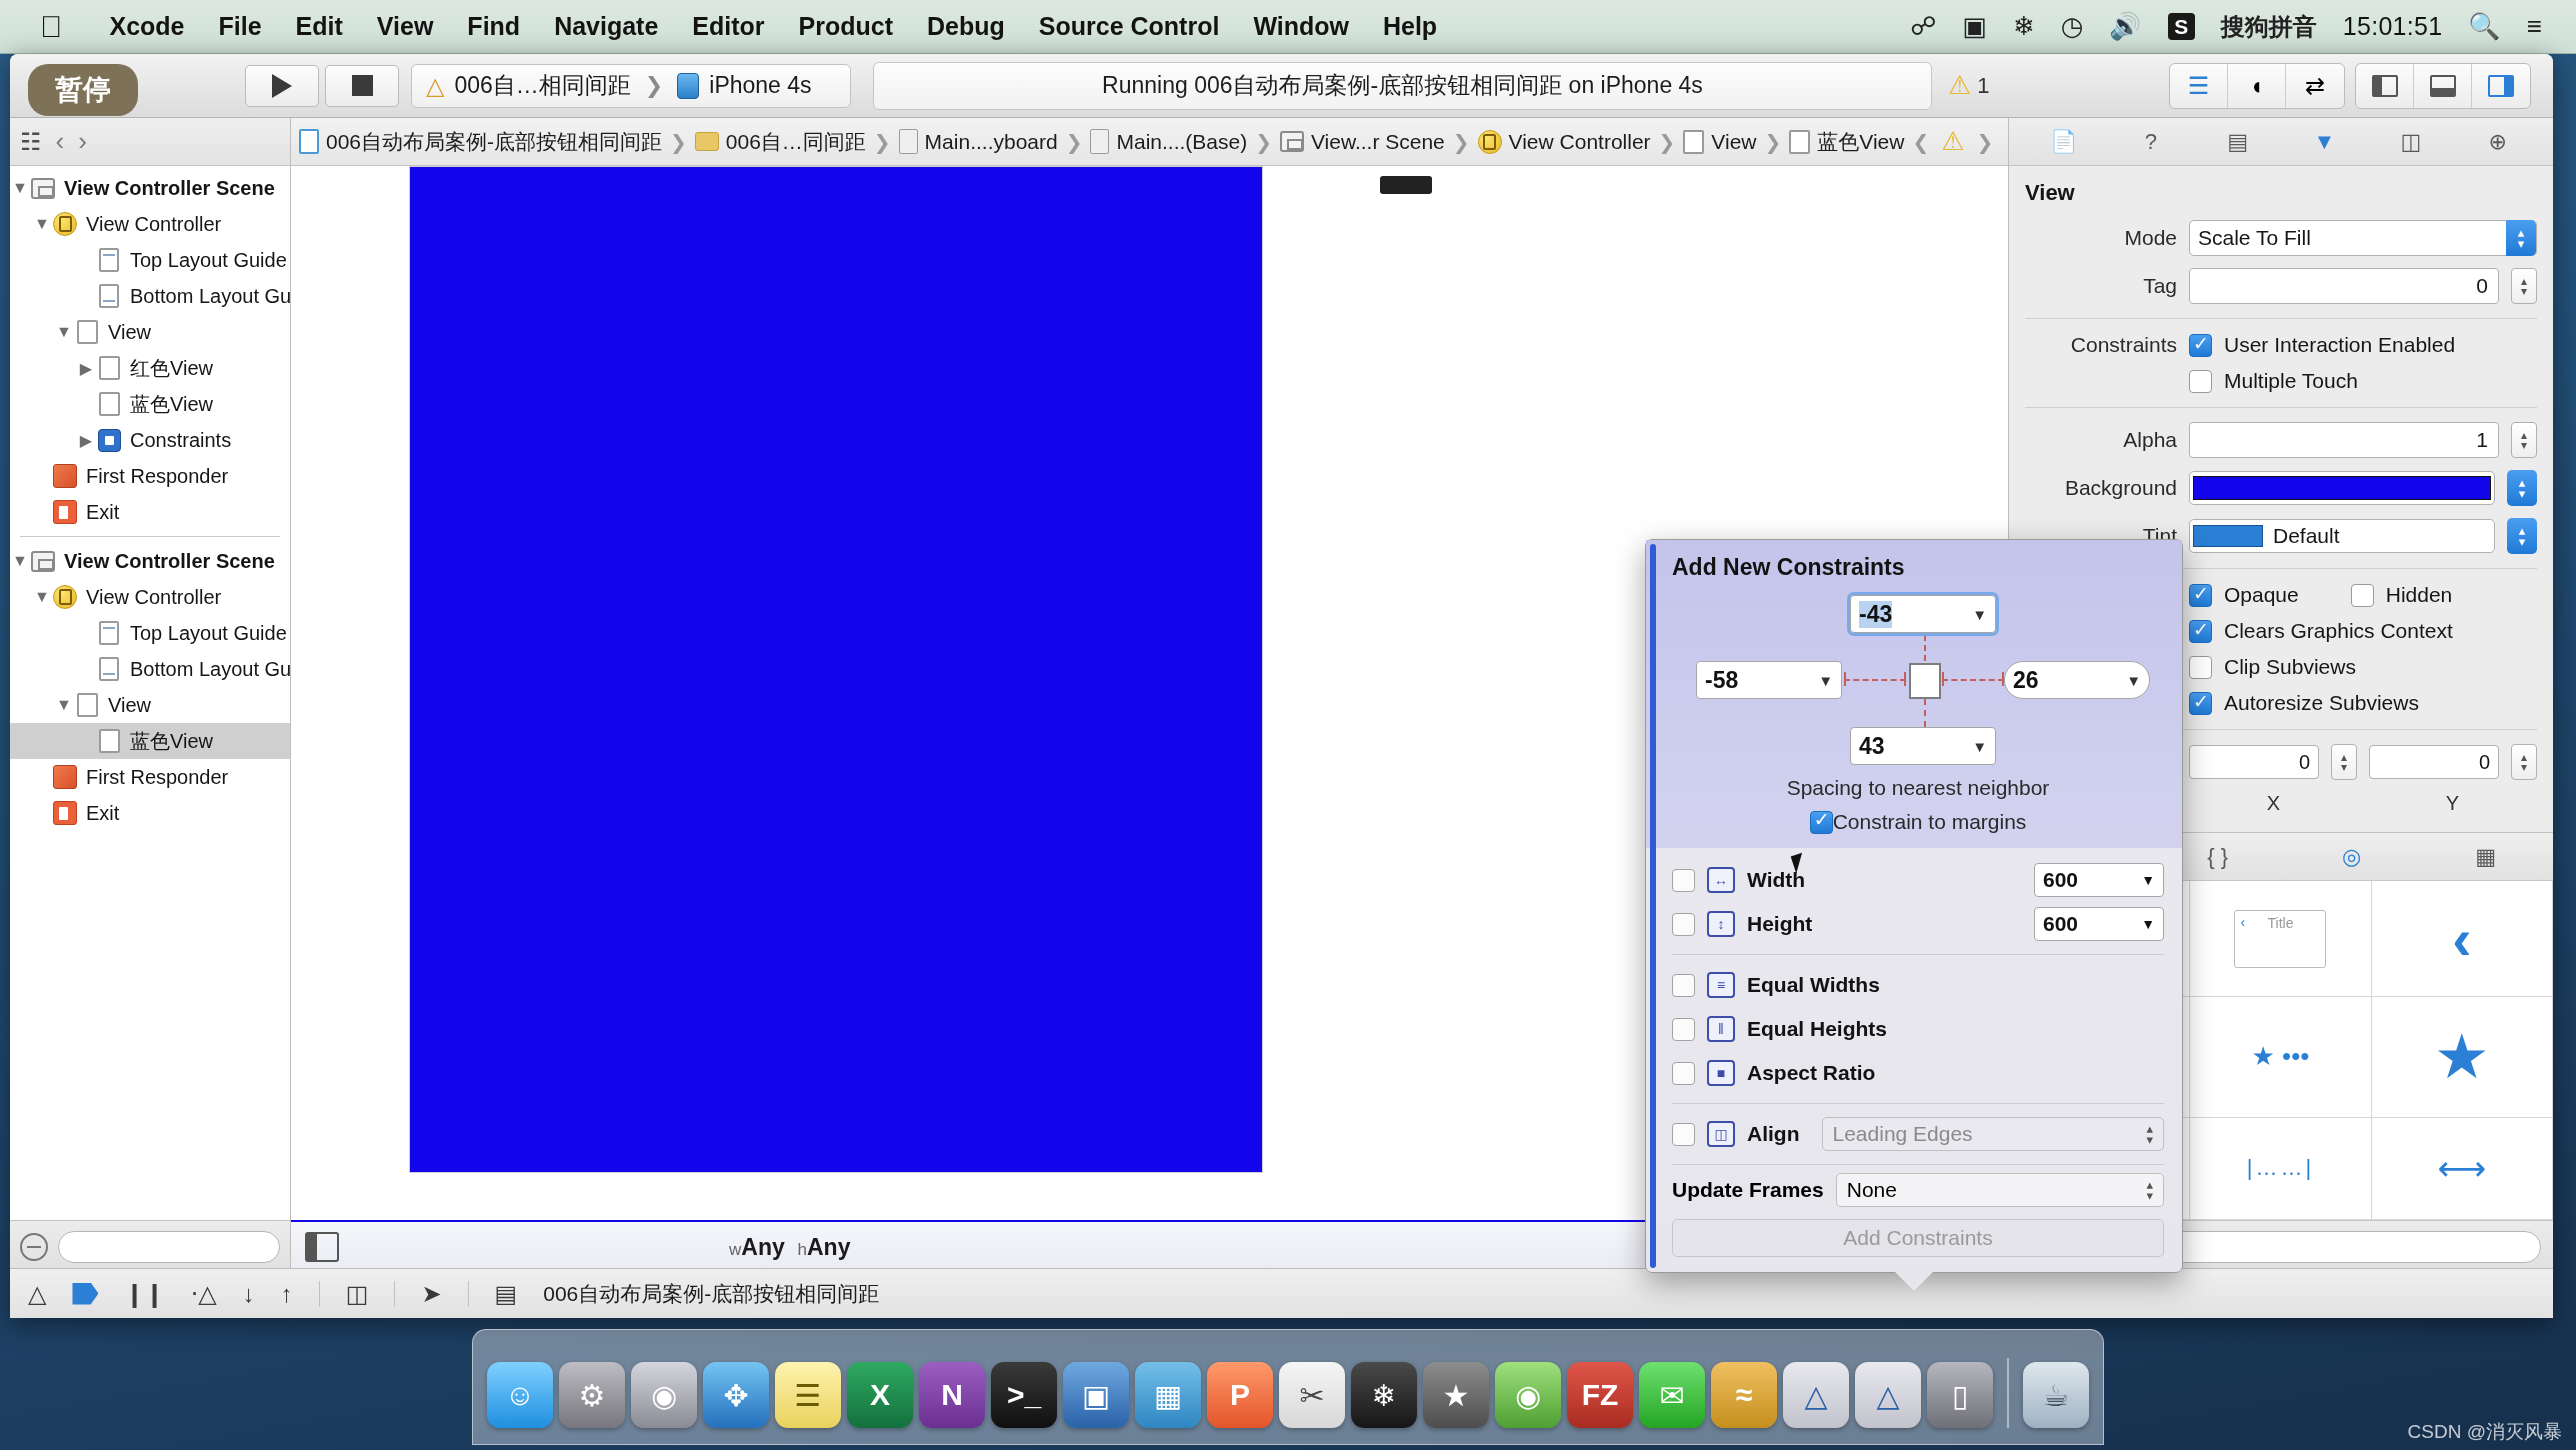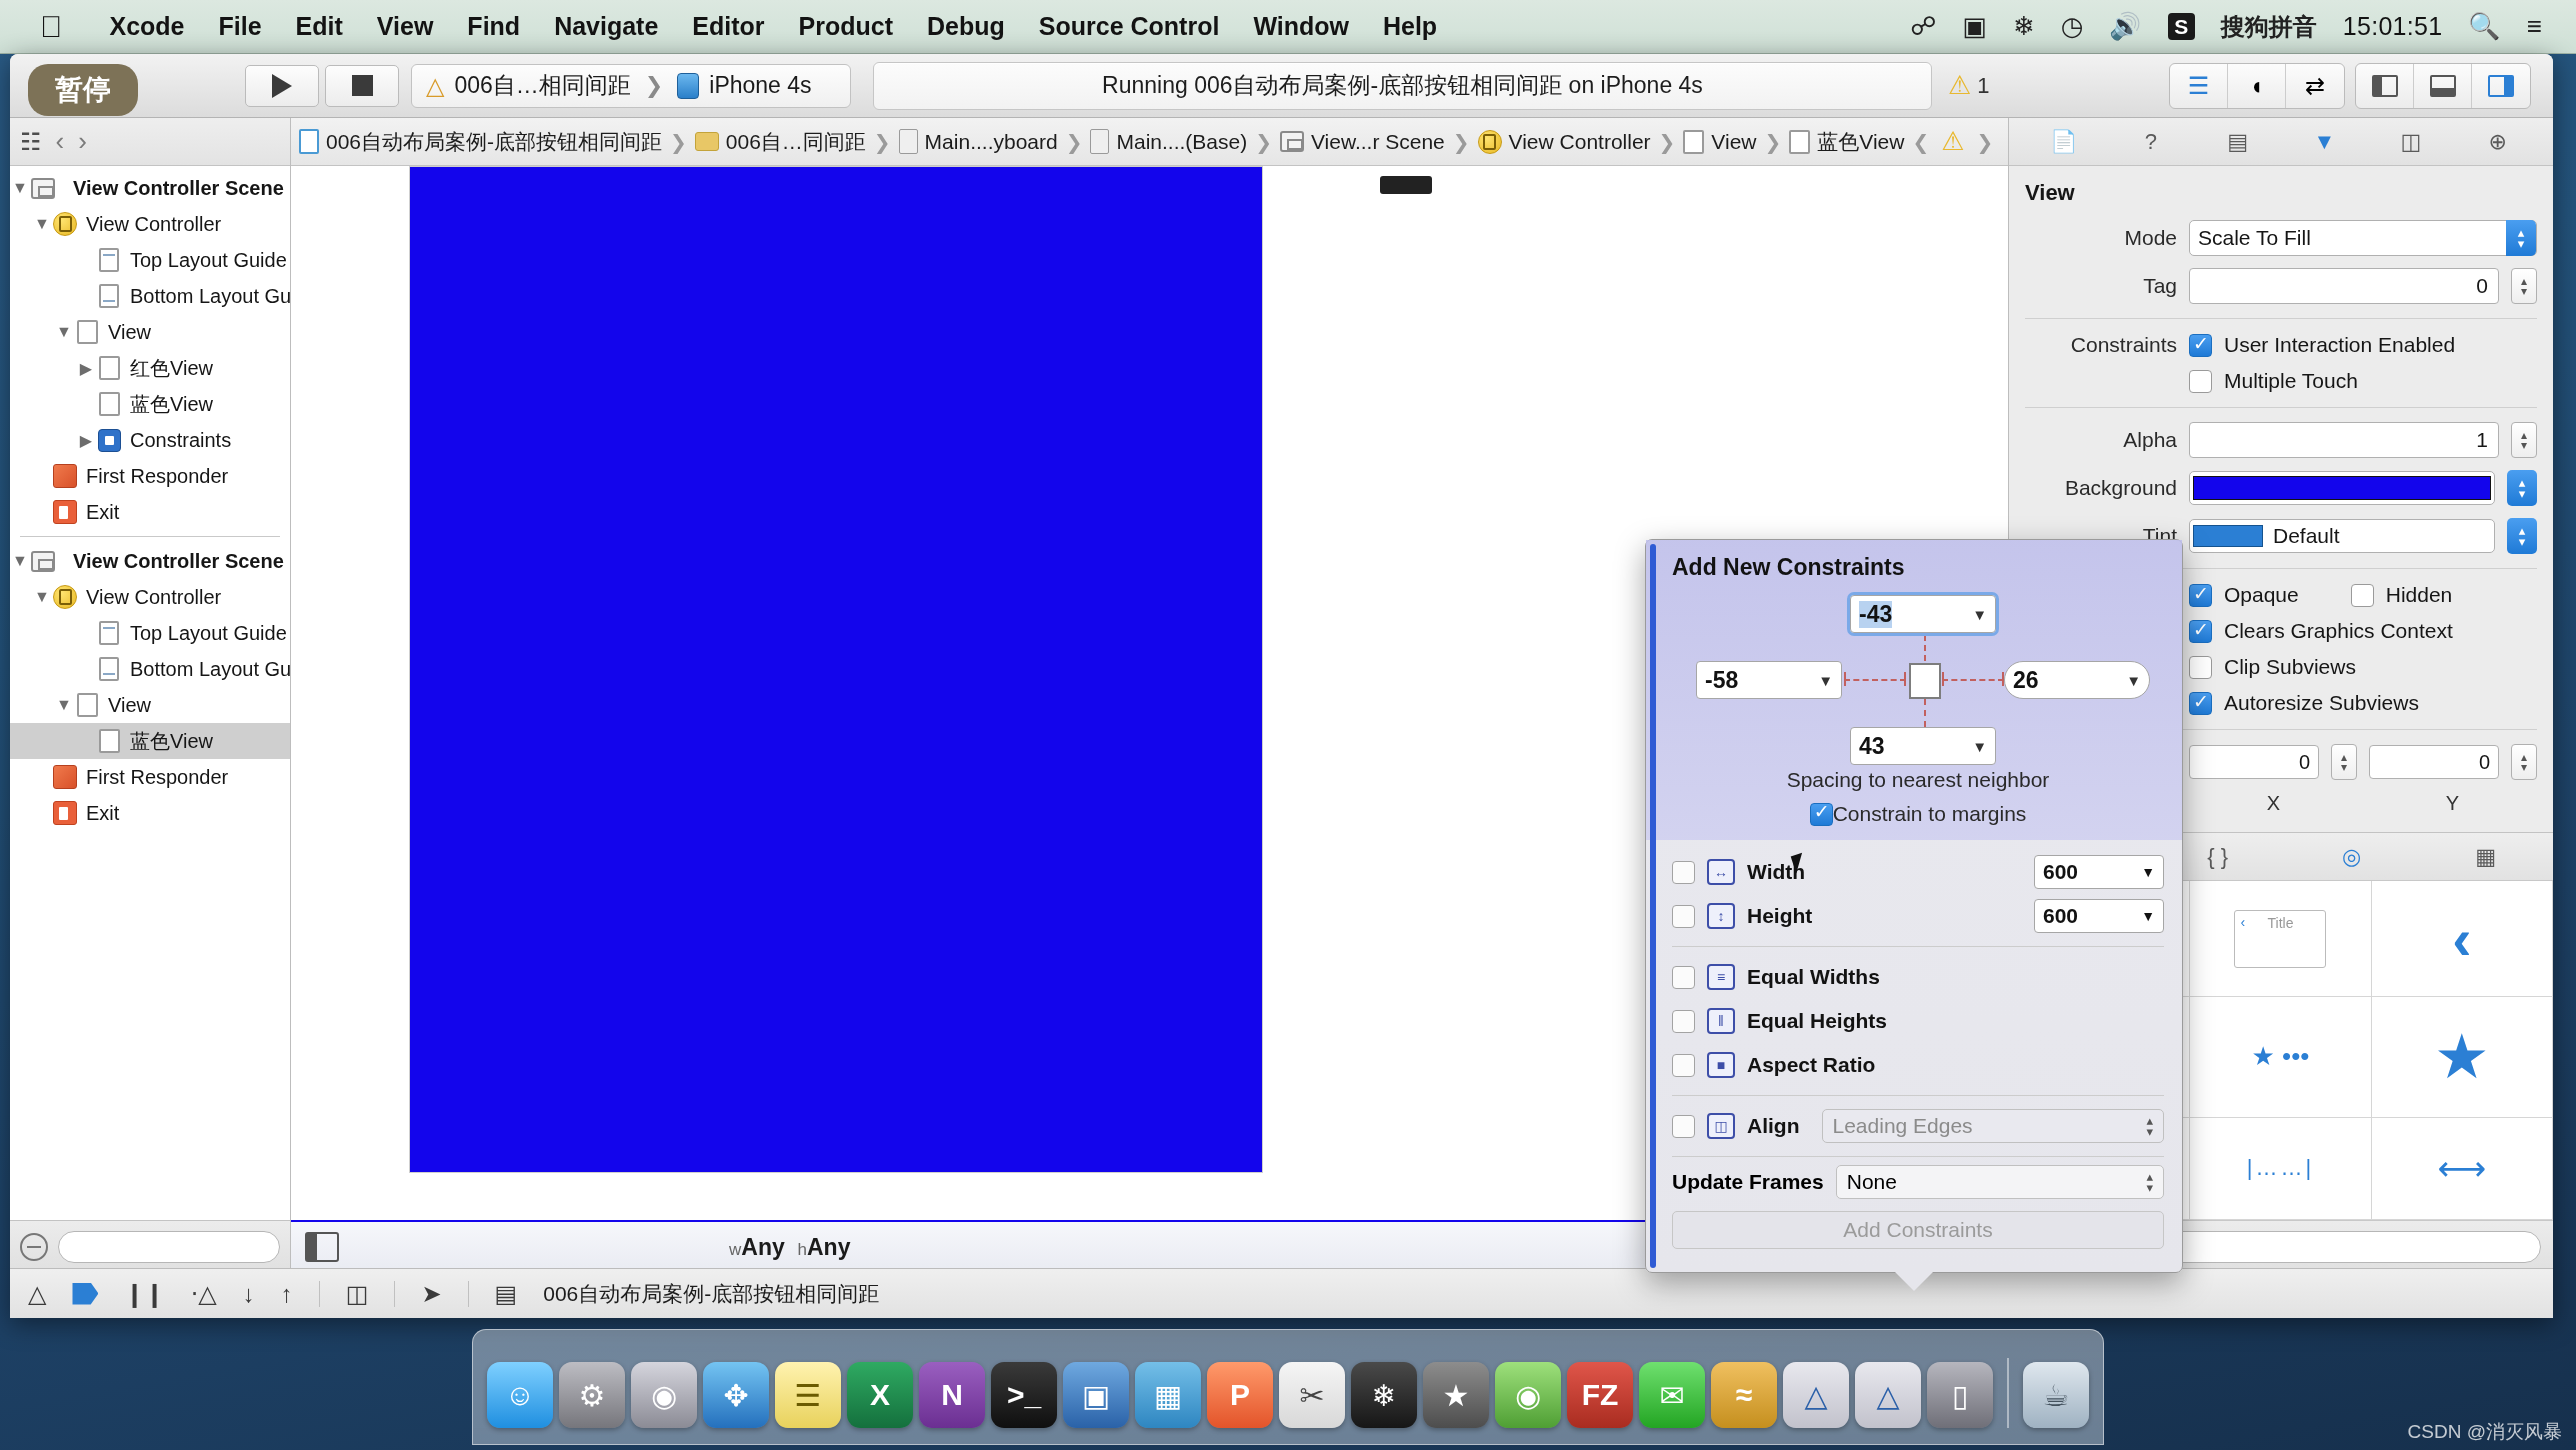--- a/index.html
+++ b/index.html
@@ -121,21 +121,21 @@
     font-size:22px; color:#4d4d4d;
   }
   .nav-head .arrow { font-size:26px; color:#7b7b7b; }
   .outline { flex:1; overflow:hidden; background:#ffffff; padding-top:4px; font-size:20px; color:#161616; }
   .scene-sep { height:1px; background:#c9c9c9; margin:6px 10px; }
   .row { display:flex; align-items:center; height:36px; padding-right:6px; white-space:nowrap; }
   .row.sel { background:#cfcfcf; }
   .row .tw { width:20px; font-size:16px; color:#6d6d6d; text-align:center; flex:0 0 auto; }
   .row .ic { width:26px; height:24px; margin-right:8px; flex:0 0 auto; display:flex; align-items:center; justify-content:center; }
   .row .lbl { font-size:20px; }
-  .row.scene .lbl { font-weight:700;margin-left:9px; }
+  .row.scene .lbl { font-weight:700; }
 
   .ic-scene { width:24px;height:21px;border:2px solid #8a8a8a;border-radius:3px;background:#f3f3f3;position:relative; }
   .ic-scene::after{content:"";position:absolute;left:5px;top:6px;width:12px;height:7px;border:2px solid #8a8a8a;}
   .ic-vc { width:24px;height:24px;border-radius:50%;background:radial-gradient(circle at 35% 32%,#ffe470,#e8b824);border:1px solid #c79a15;display:flex;align-items:center;justify-content:center; }
   .ic-vc::after{content:"";width:9px;height:12px;border:2px solid #7a5e06;border-radius:2px;}
   .ic-guide { width:20px;height:24px;border:2px solid #9a9a9a;background:#fff;position:relative;border-radius:2px; }
   .ic-guide.top::after{content:"";position:absolute;left:2px;right:2px;top:4px;height:2px;background:#8aa8c6;}
   .ic-guide.bottom::after{content:"";position:absolute;left:2px;right:2px;bottom:4px;height:2px;background:#8aa8c6;}
   .ic-view { width:21px;height:24px;border:2px solid #9a9a9a;background:#fff;border-radius:2px; }
   .ic-constraints { width:23px;height:23px;background:#2f72c9;border:1px solid #1c4f93;border-radius:4px;position:relative; }
@@ -294,21 +294,21 @@
   .sp-field .caret { margin-left:auto; font-size:15px; color:#333; }
   .sp-top { left:178px; top:2px; width:146px; outline:3px solid #7aa9e8; box-shadow:0 0 0 2px #b9d3f3; }
   .sp-top .val { background:#b8d2f0; }
   .sp-left { left:24px; top:68px; width:146px; }
   .sp-right { left:332px; top:68px; width:146px;border-radius:19px; }
   .sp-bot { left:178px; top:134px; width:146px; }
   .sp-box { position:absolute; left:237px; top:70px; width:32px;height:36px; background:#fff; border:2px solid #7d7d7d; }
   .dash-v { position:absolute; left:252px; width:0; border-left:2px dashed #c2605e; }
   .dash-h { position:absolute; top:86px; height:0; border-top:2px dashed #c2605e; }
   .tick { position:absolute; width:2px; height:14px; background:#c2605e; }
-  .pop-sublabel { text-align:center; font-size:21px; color:#2a2a2a; margin-top:0; }
+  .pop-sublabel { text-align:center; font-size:21px; color:#2a2a2a; margin-top:8px; }
   .pop-ctm { display:flex; align-items:center; justify-content:center; margin-top:10px; font-size:21px; color:#2a2a2a; }
   .ck-blue { width:23px;height:23px;background:linear-gradient(180deg,#4a9ef0,#1f7ad6); border:1px solid #1a6ec0; border-radius:4px; position:relative; }
   .ck-blue::after{content:"✓";position:absolute;left:3px;top:-4px;color:#fff;font-size:19px;font-weight:700;}
   .cursor-arrow {
     position:absolute; left:1783px; top:799px; width:0;height:0; z-index:60;
     border-left:12px solid #111; border-bottom:18px solid transparent; border-right:7px solid transparent;
     transform:rotate(-18deg);
   }
   .pop-body { padding:10px 18px 14px 26px; }
   .prow { display:flex; align-items:center; gap:12px; height:44px; font-size:21px; color:#121212; }

